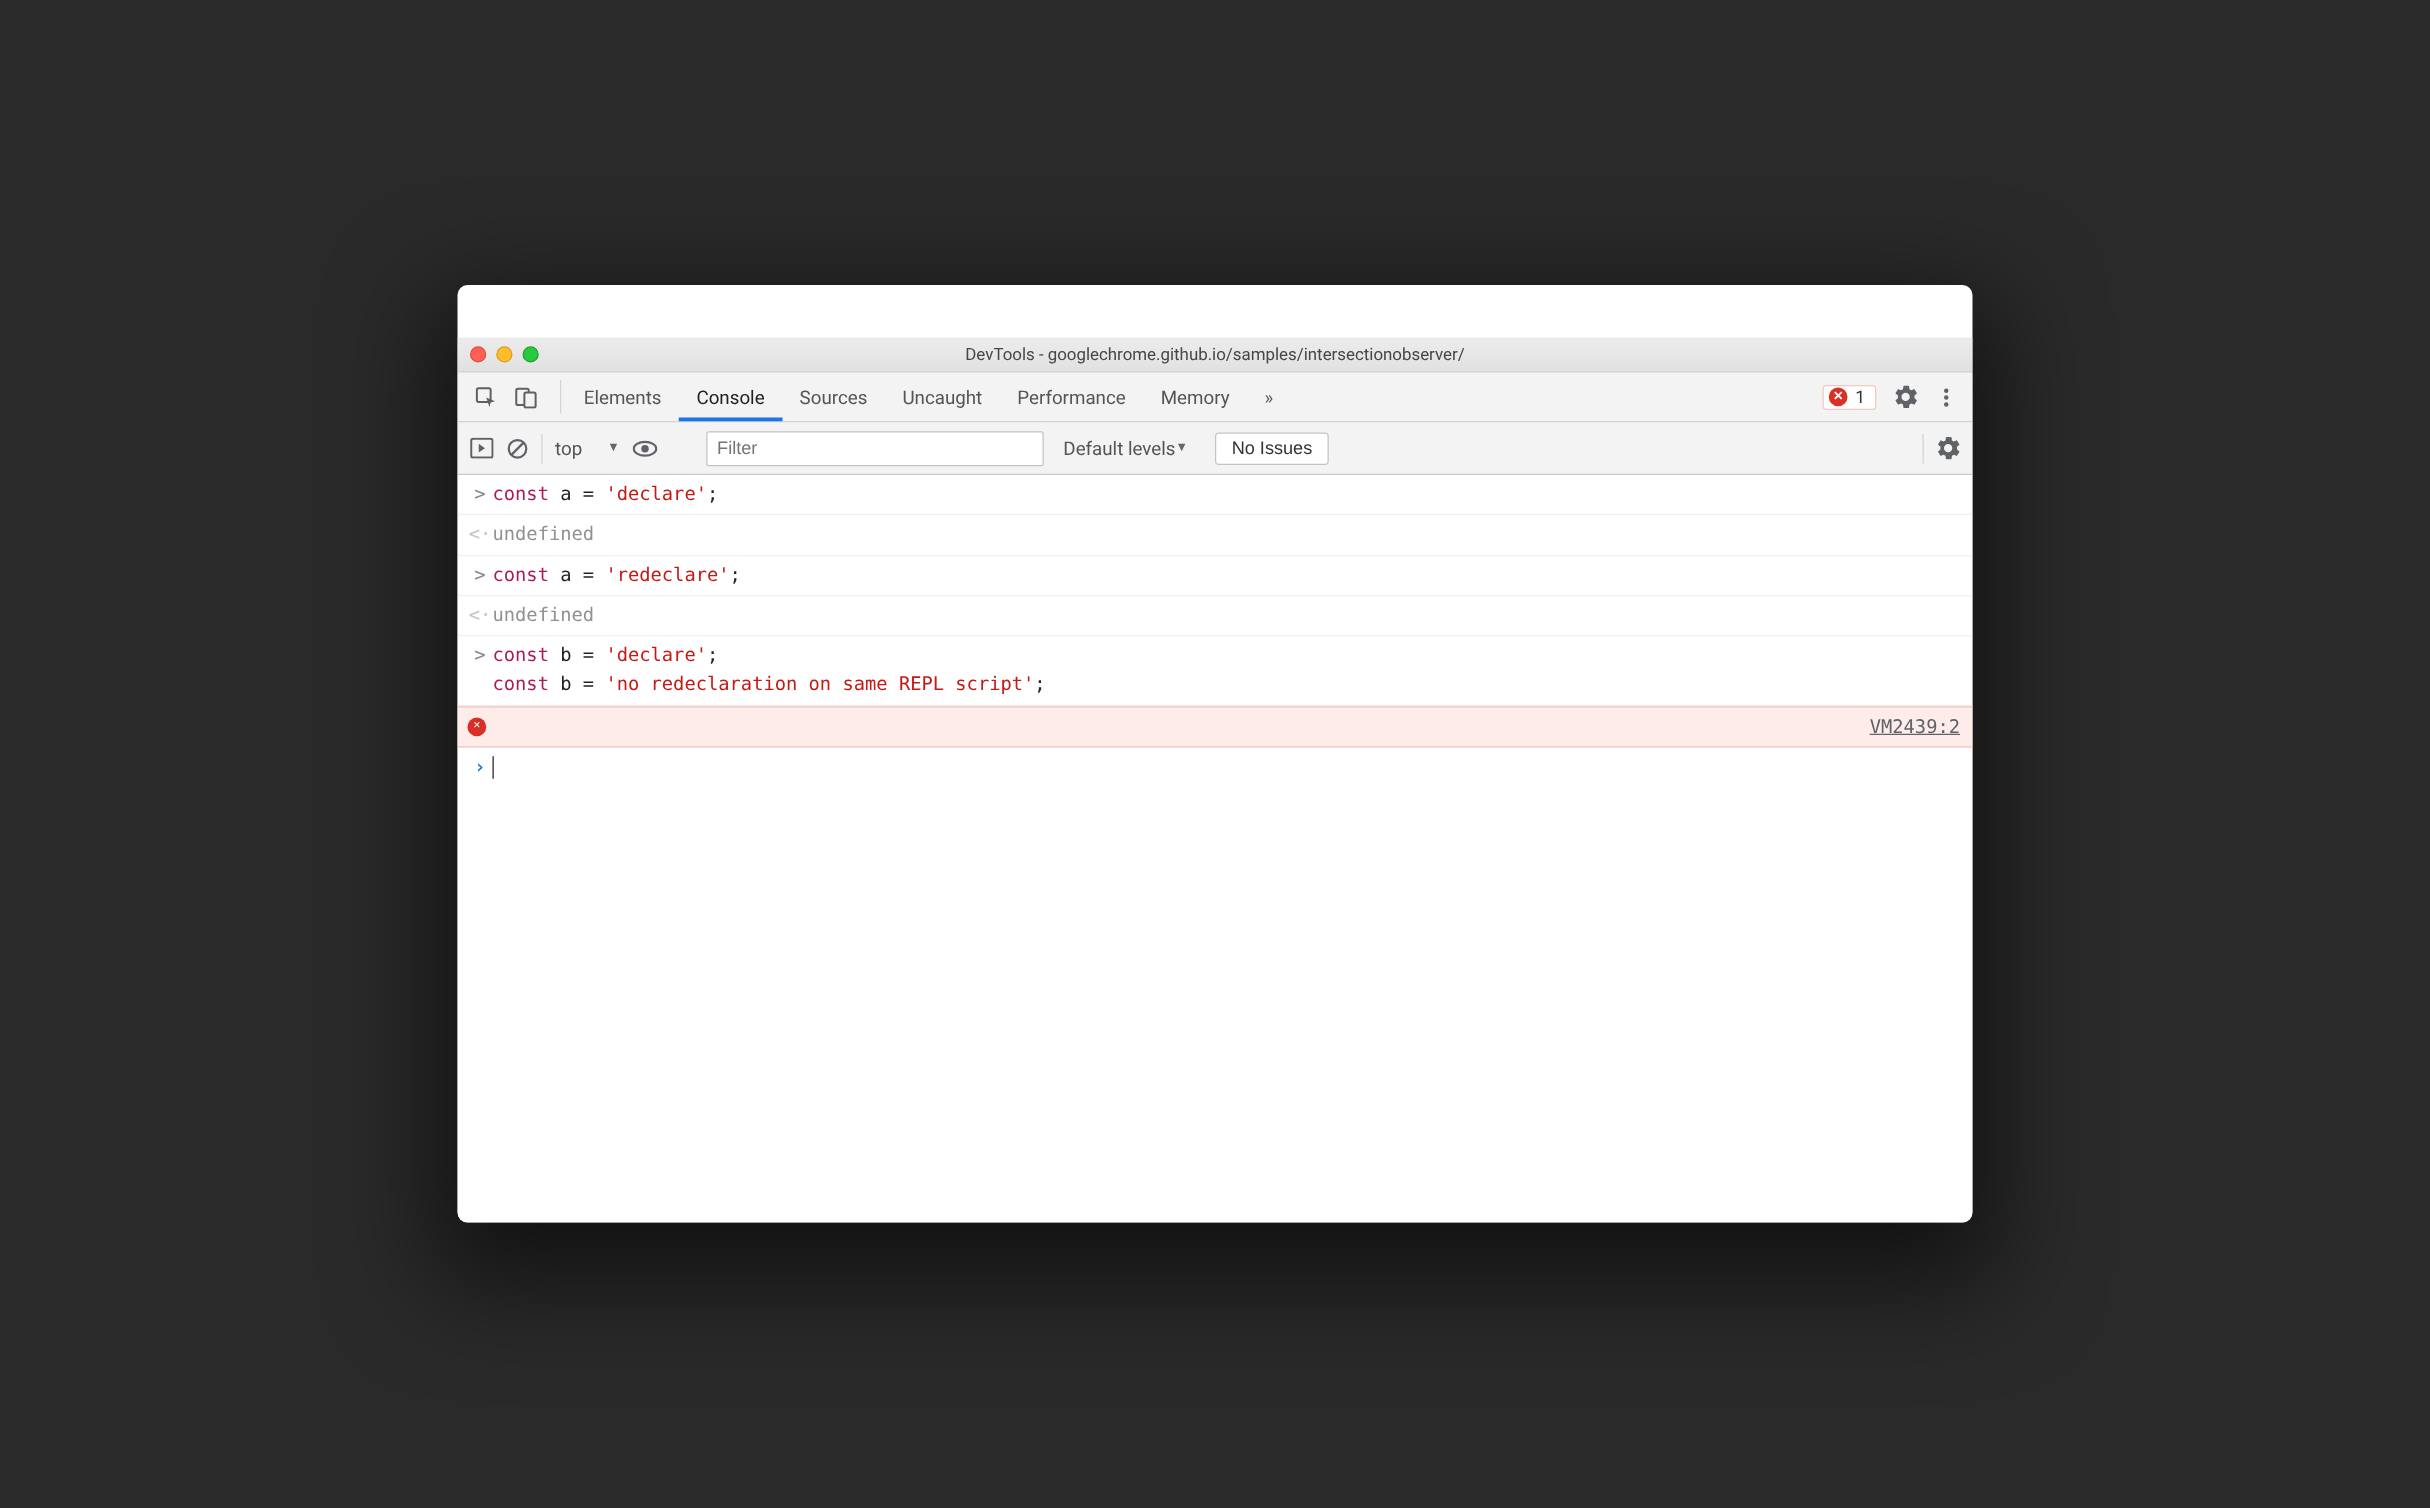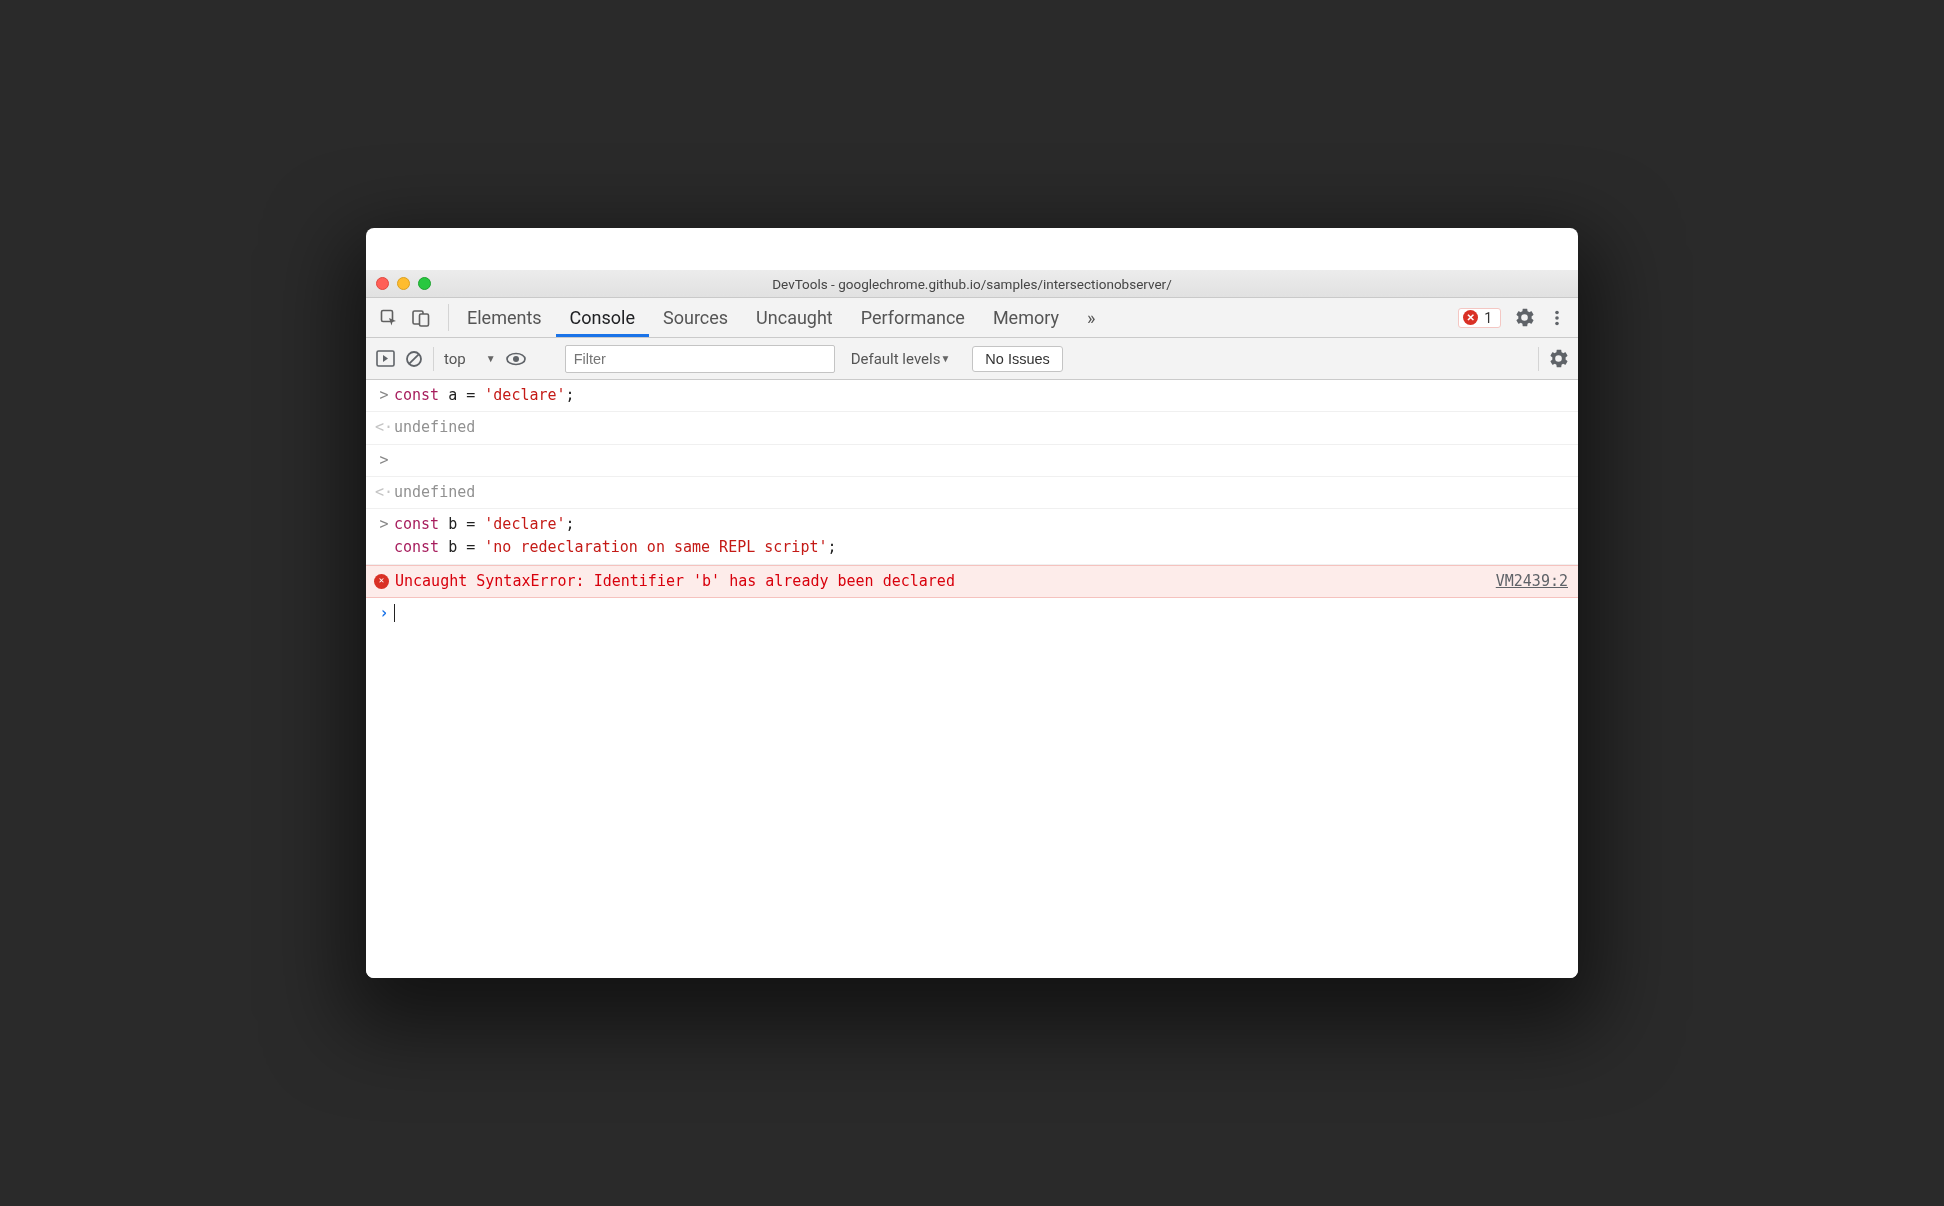--- a/index.html
+++ b/index.html
@@ -51,21 +51,21 @@
     display: flex;
     align-items: stretch;
     font-size: 15px;
     color: #555;
   }
   .tabbar-left { display:flex; align-items:center; padding:0 14px; gap:14px; border-right: none;}
   .tabbar-divider { width:1px; background:#d4d4d4; margin:6px 4px;}
   .tabs { display:flex; align-items:stretch; }
   .tab {
     display:flex; align-items:center; padding:0 14px; cursor:pointer;
-    color:#555; font-size:18px;
+    color:#555; font-size:15px;
   }
   .tab.active {
     color:#202124;
     border-bottom: 3px solid #1a73e8;
     padding-top:3px;
     font-weight:400;
   }
   .tabbar-spacer { flex:1; }
   .tabbar-right { display:flex; align-items:center; gap:14px; padding:0 12px;}
   .error-badge {
@@ -239,33 +239,33 @@
   <div class="row">
         <span class="gutter input">&gt;</span>
         <span class="code"><span class="kw">const</span><span class="op"> a </span><span class="op">= </span><span class="str">'declare'</span><span class="op">;</span></span>
       </div>
       <div class="row return">
         <span class="gutter output">&lt;·</span>
         <span class="code undef">undefined</span>
       </div>
       <div class="row">
         <span class="gutter input">&gt;</span>
+        <span class="code"><span class="kw">const</span><span class="op"> a </span><span class="op">= </span><span class="str">'redeclare'</span><span class="op">;</span></span>
       </div>
       <div class="row return">
         <span class="gutter output">&lt;·</span>
         <span class="code undef">undefined</span>
       </div>
       <div class="row">
         <span class="gutter input">&gt;</span>
         <span class="code"><span class="kw">const</span><span class="op"> b </span><span class="op">= </span><span class="str">'declare'</span><span class="op">;</span>
 <span class="kw">const</span><span class="op"> b </span><span class="op">= </span><span class="str">'no redeclaration on same REPL script'</span><span class="op">;</span></span>
       </div>
       <div class="row error">
         <span class="err-icon"></span>
-        <span class="msg">Uncaught SyntaxError: Identifier 'b' has already been declared</span>
         <span class="src">VM2439:2</span>
       </div>
       <div class="row prompt" style="border-bottom: none;">
         <span class="gutter">›</span>
         <span class="code"><span class="cursor"></span></span>
       </div>
     </div>
 
 </div>
 

